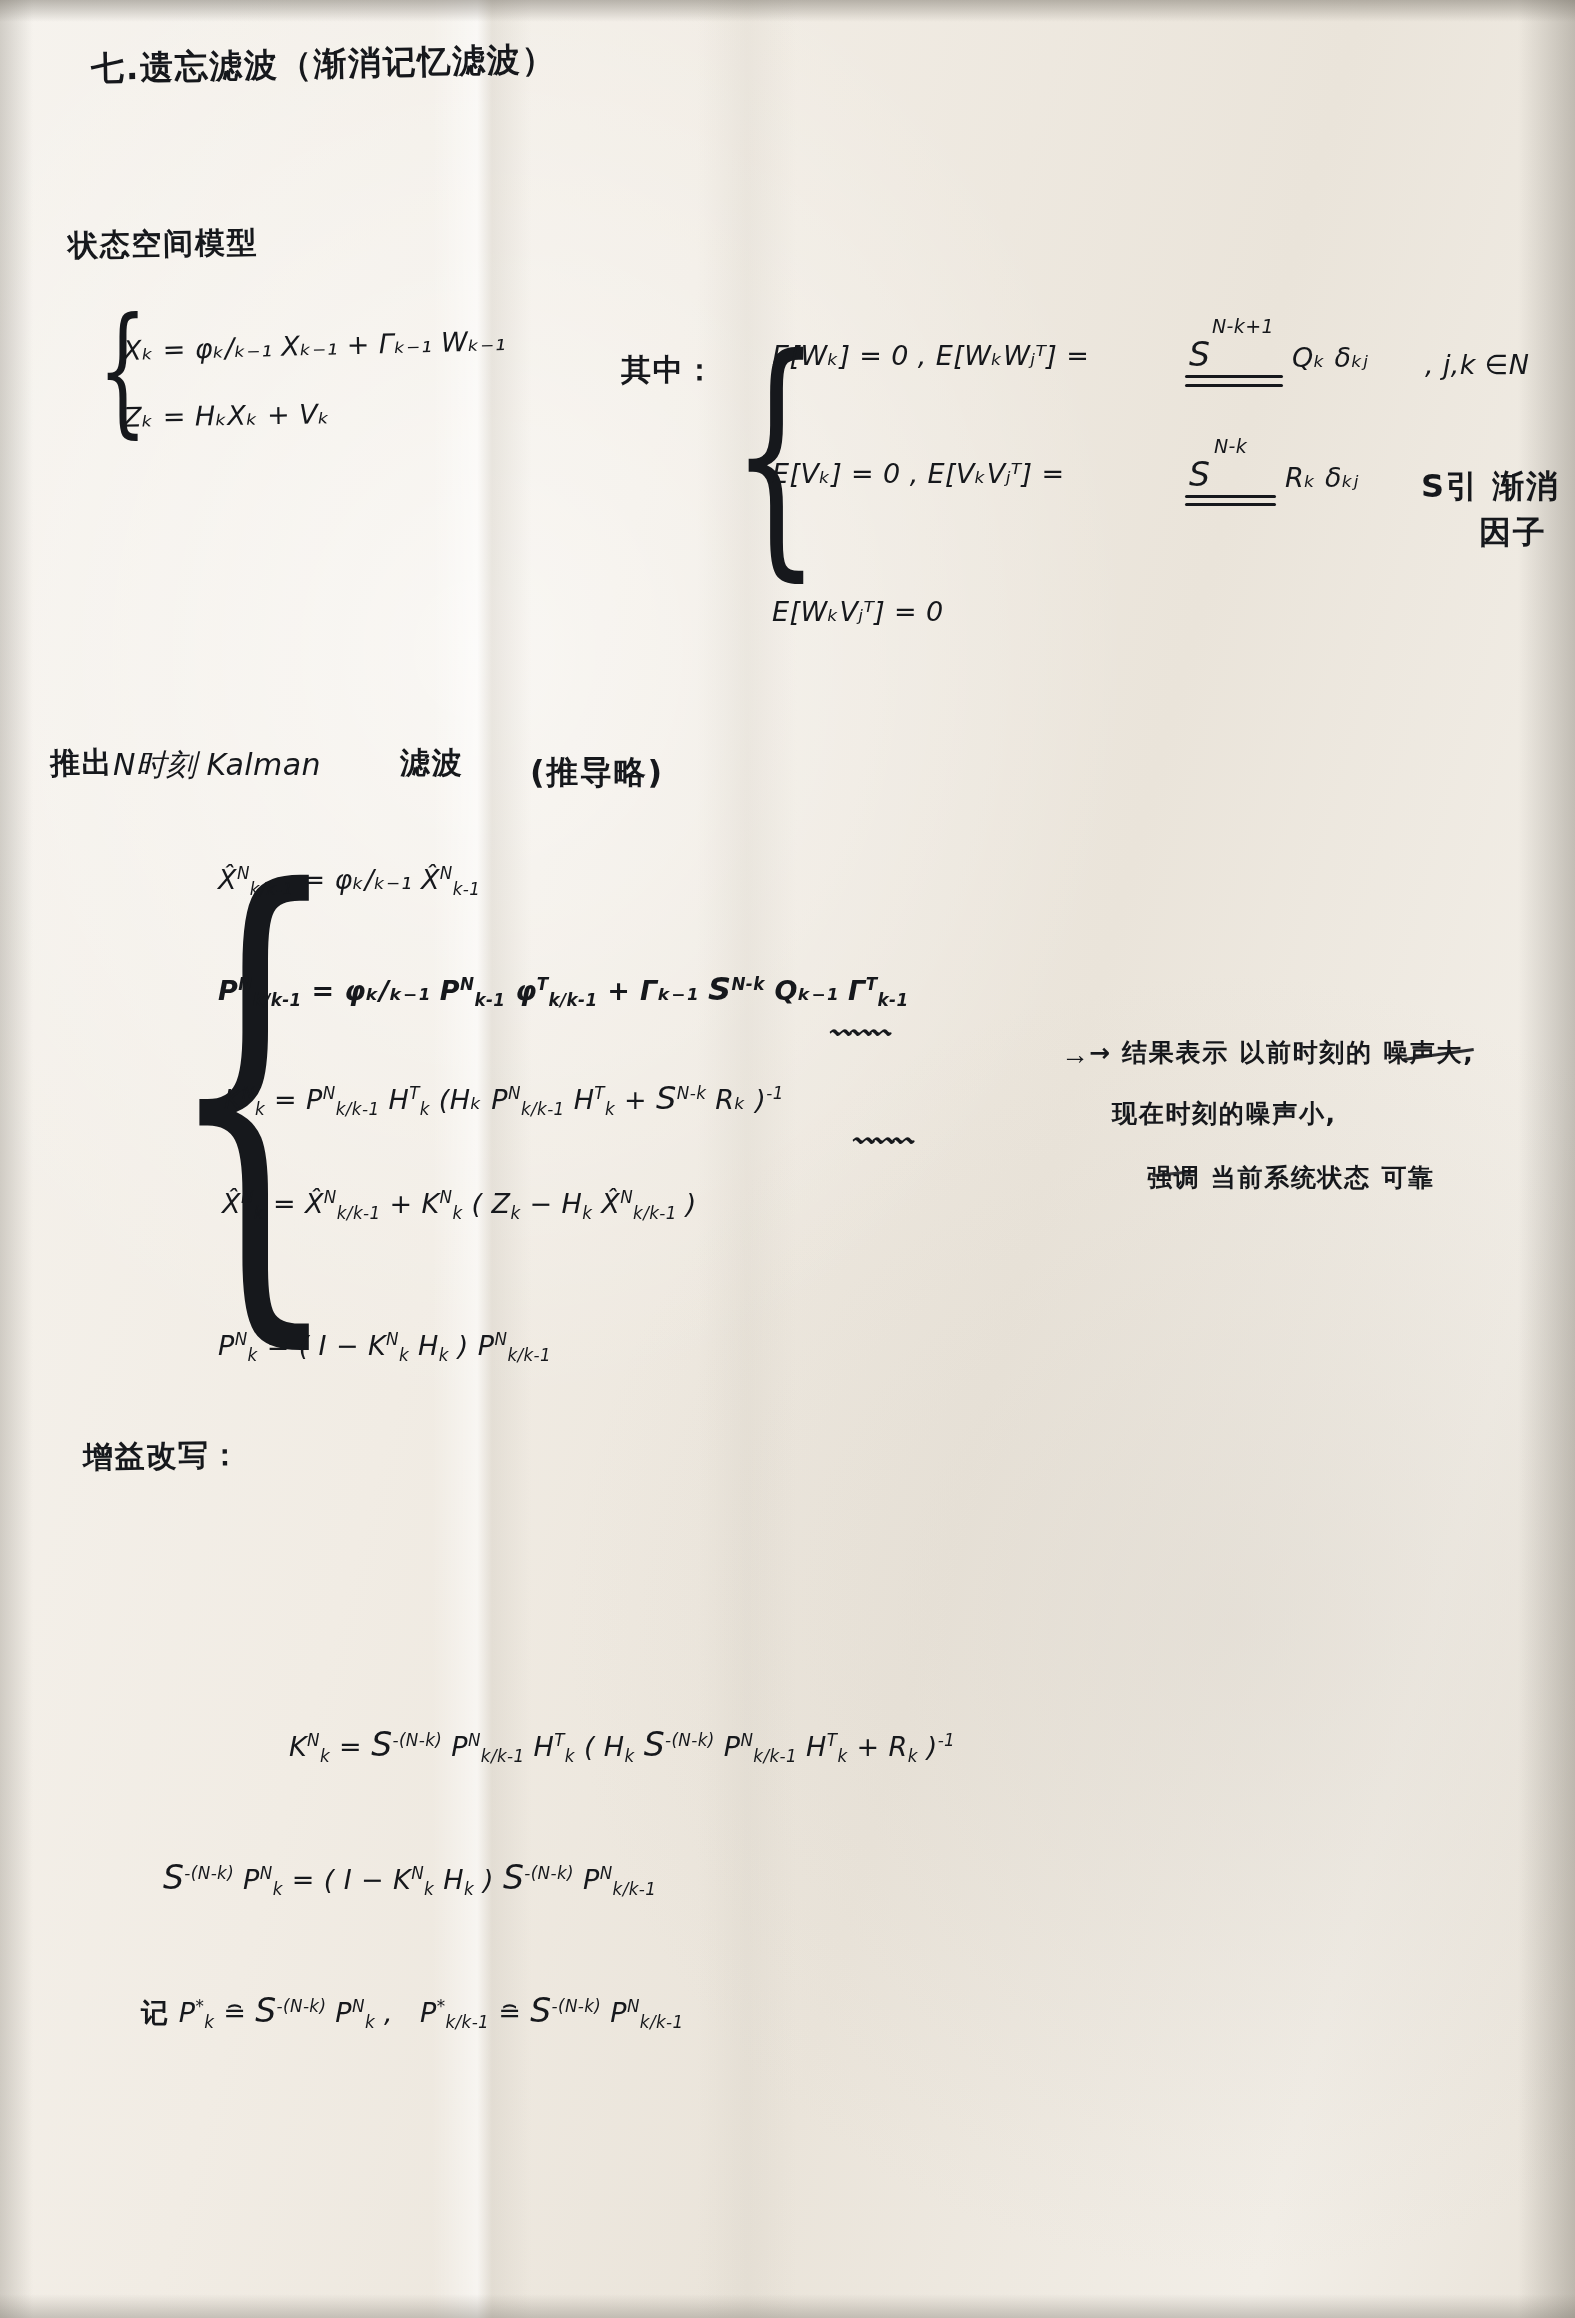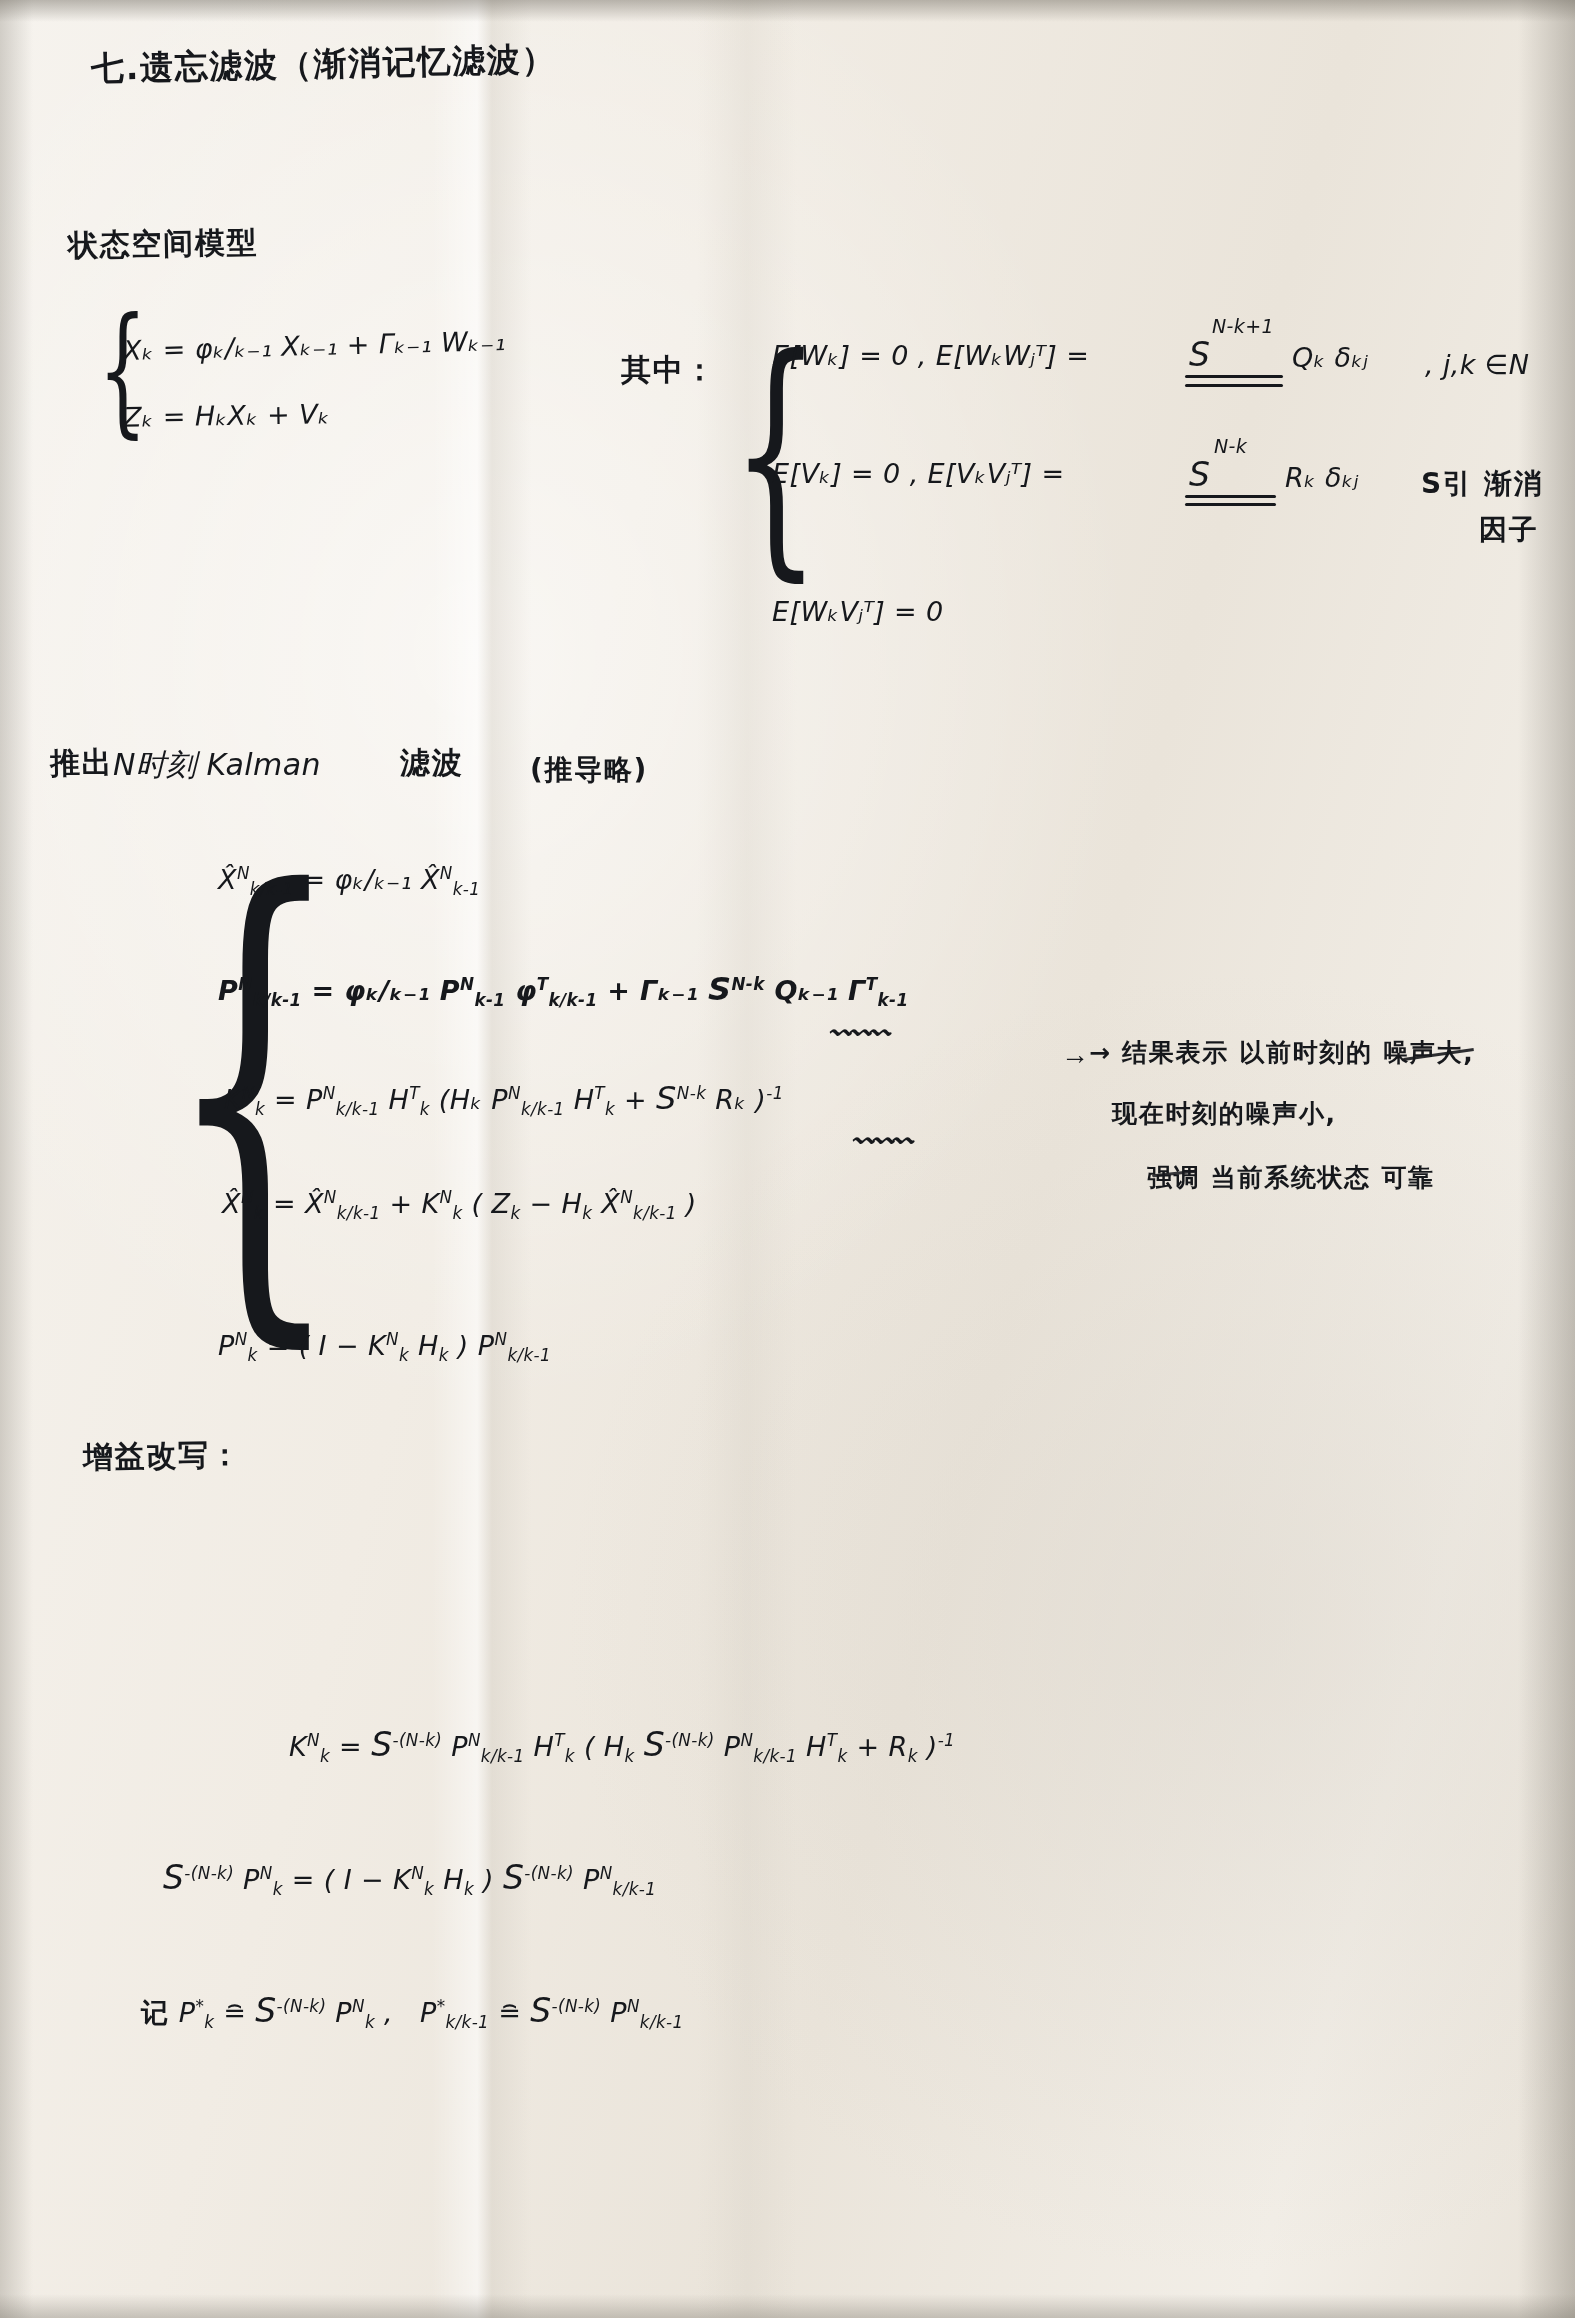--- a/index.html
+++ b/index.html
@@ -81,21 +81,21 @@
   }
   .cn {
     font-family: "DejaVu Sans", sans-serif;
     font-style: normal;
     font-weight: 600;
     letter-spacing: 1.7px;
   }
   .title    { font-size: 33px; }
   .section  { font-size: 30px; }
   .eq       { font-size: 27px; }
-  .note     { font-size: 28px; }
+  .note     { font-size: 32px; }
 
   .brace {
     position: absolute;
     font-family: "DejaVu Serif", serif;
     color: #16181c;
     transform: scaleX(0.55);
     transform-origin: left center;
     line-height: 1;
   }
   .rule {

